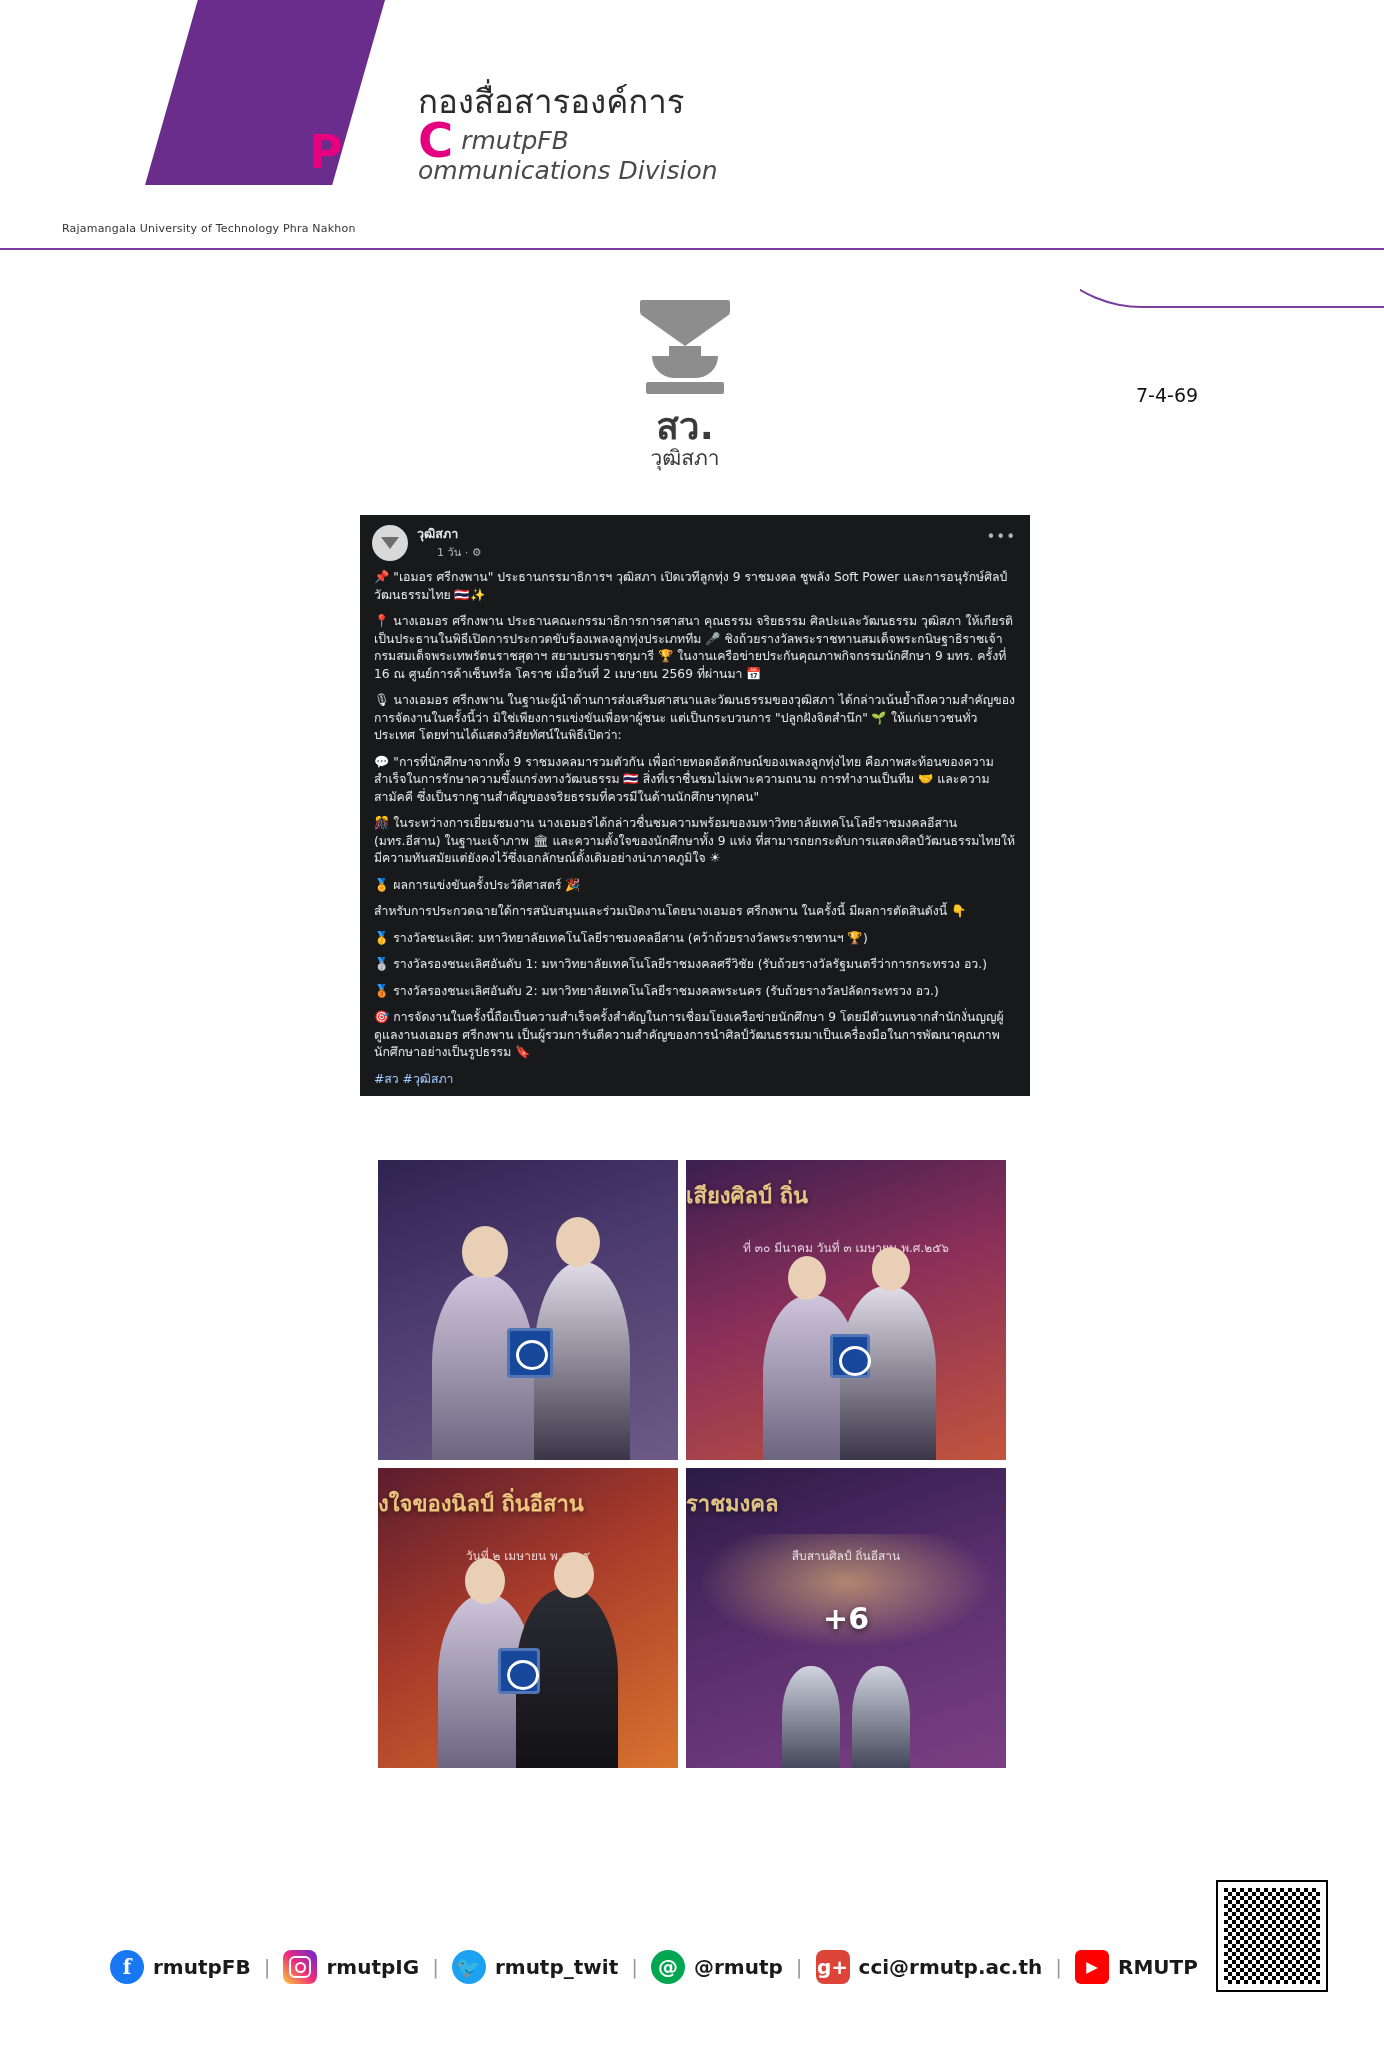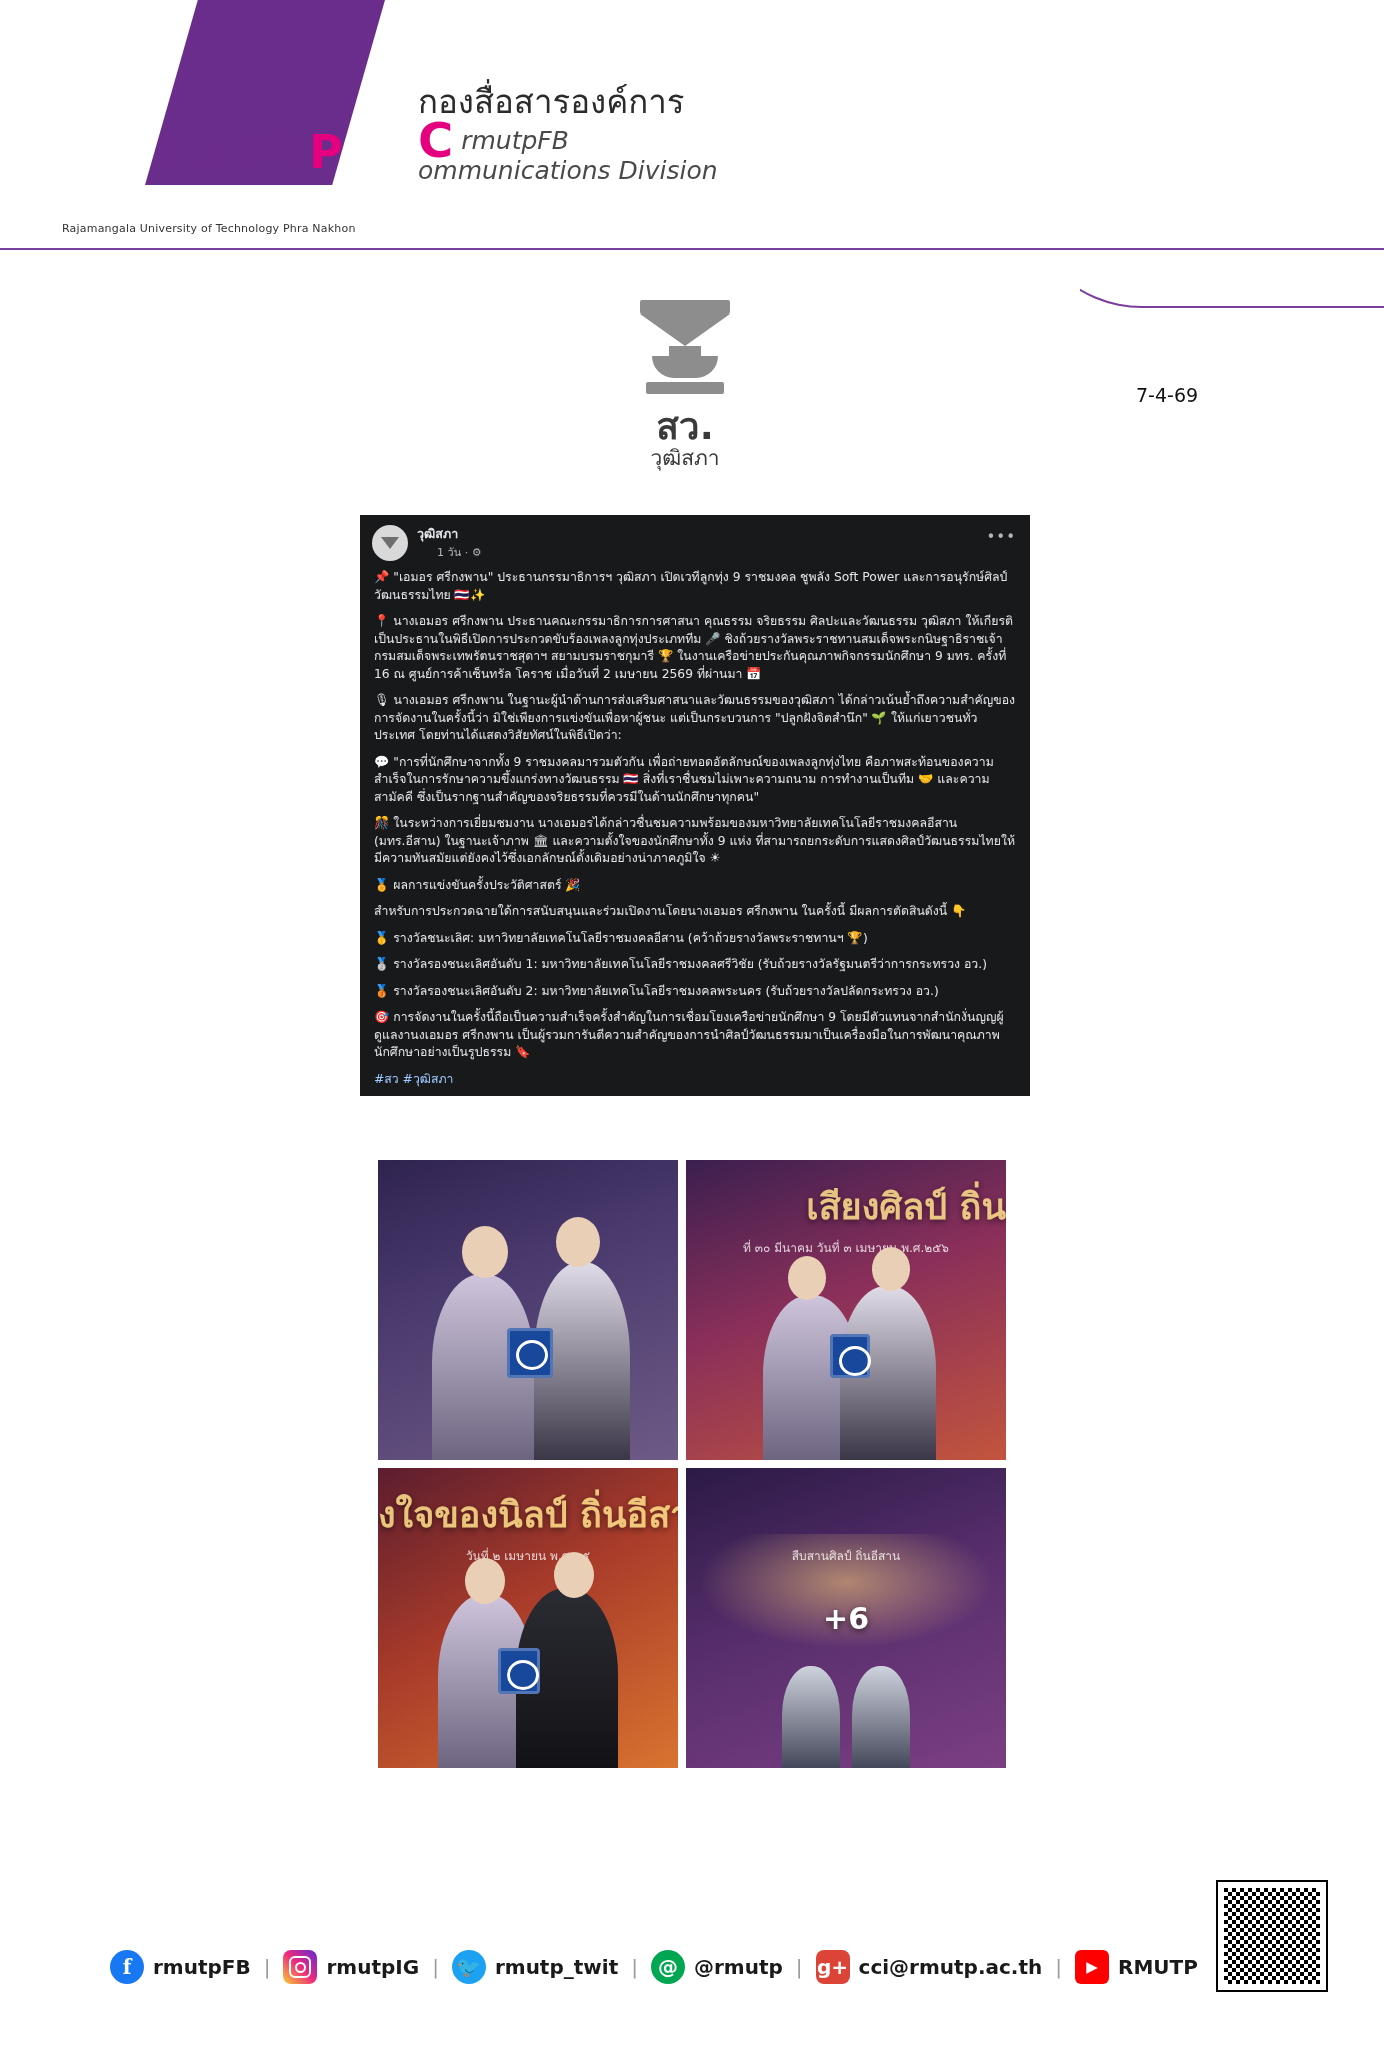--- a/index.html
+++ b/index.html
@@ -119,22 +119,22 @@
   }
   .bagtag:after{
     content:"";position:absolute;left:9px;top:12px;width:26px;height:24px;
     border:3px solid #fff;border-radius:50%;
   }
   .plus-badge{
     position:absolute;left:50%;top:50%;transform:translate(-50%,-50%);
     color:#fff;font-size:30px;font-weight:bold;text-shadow:0 2px 6px rgba(0,0,0,.6);
   }
   .banner-txt{
-    position:absolute;left:0;right:0;top:6%;text-align:right;
-    color:#ffe08a;font-size:36px;font-weight:bold;opacity:.85;
+    position:absolute;left:0;right:0;top:6%;text-align:left;
+    color:#ffe08a;font-size:22px;font-weight:bold;opacity:.85;
     text-shadow:0 2px 6px rgba(0,0,0,.6);white-space:nowrap;overflow:hidden;
   }
   .banner-sub{
     position:absolute;left:0;right:0;top:26%;text-align:center;
     color:#ffffff;font-size:12px;opacity:.8;white-space:nowrap;overflow:hidden;
   }
   
   .footer{position:absolute;left:0;top:1870px;width:1384px;height:178px;}
   .foot-addr{
     position:absolute;left:62px;top:28px;font-size:18.5px;color:#111;white-space:nowrap;
@@ -246,20 +246,21 @@
     <div class="banner-sub">วันที่ ๒ เมษายน พ.ศ.๒๕</div>
     <div class="figA" style="left:20%;width:32%;height:58%;"></div>
     <div class="figB" style="right:20%;width:34%;height:60%;background:linear-gradient(180deg,#2b2b33,#121216);"></div>
     <div class="head-dot" style="left:29%;top:30%;width:40px;height:46px;"></div>
     <div class="head-dot" style="right:28%;top:28%;width:40px;height:46px;"></div>
     <div class="bagtag" style="left:40%;top:60%;width:42px;height:46px;"></div>
   </div>
 
   <div class="ph ph-4">
     <div class="stage"></div>
+    <div class="banner-txt">ราชมงคล</div>
     <div class="banner-sub">สืบสานศิลป์ ถิ่นอีสาน</div>
     <div class="figA" style="left:30%;width:18%;height:34%;background:linear-gradient(180deg,#cfd3de,#44485a);"></div>
     <div class="figB" style="right:30%;width:18%;height:34%;background:linear-gradient(180deg,#cfd3de,#44485a);"></div>
     <div class="plus-badge">+6</div>
   </div>
 
 </div>
 
 <div class="footer">
 

